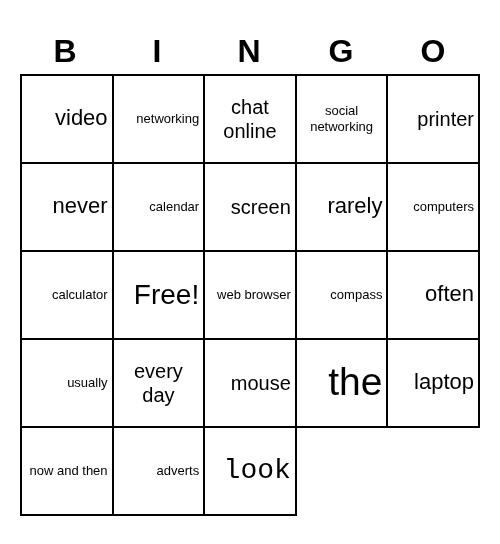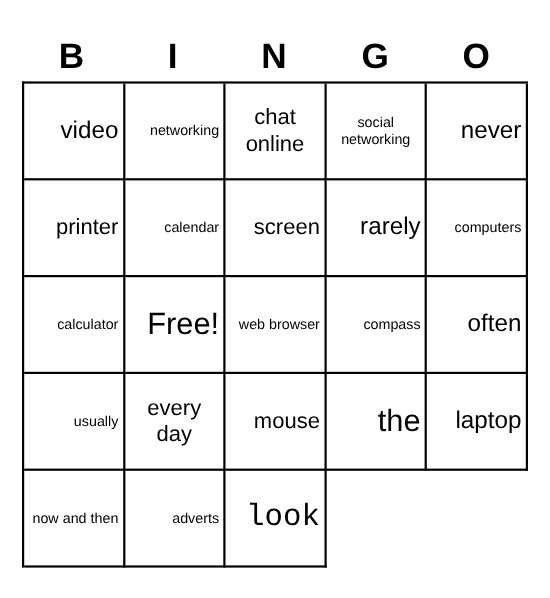--- a/index.html
+++ b/index.html
@@ -70,21 +70,21 @@
     .size-small {
       font-size: 13px;
     }
 
     .size-xlarge {
       font-size: 28px;
       font-weight: normal;
     }
 
     .size-the {
-      font-size: 28px;
+      font-size: 39px;
     }
 
     .size-look {
       font-size: 28px;
       font-family: Liberation Mono, monospace;
     }
   </style>
 </head>
 <body>
 
@@ -103,24 +103,24 @@
       <div class="bingo-cell">
         <span class="cell-text size-small">networking</span>
       </div>
       <div class="bingo-cell">
         <span class="cell-text size-medium">chat online</span>
       </div>
       <div class="bingo-cell">
         <span class="cell-text size-small">social networking</span>
       </div>
       <div class="bingo-cell">
-        <span class="cell-text size-large">never</span>
+        <span class="cell-text size-medium">printer</span>
       </div>
       <div class="bingo-cell">
-        <span class="cell-text size-medium">printer</span>
+        <span class="cell-text size-large">never</span>
       </div>
       <div class="bingo-cell">
         <span class="cell-text size-small">calendar</span>
       </div>
       <div class="bingo-cell">
         <span class="cell-text size-medium">screen</span>
       </div>
       <div class="bingo-cell">
         <span class="cell-text size-large">rarely</span>
       </div>

